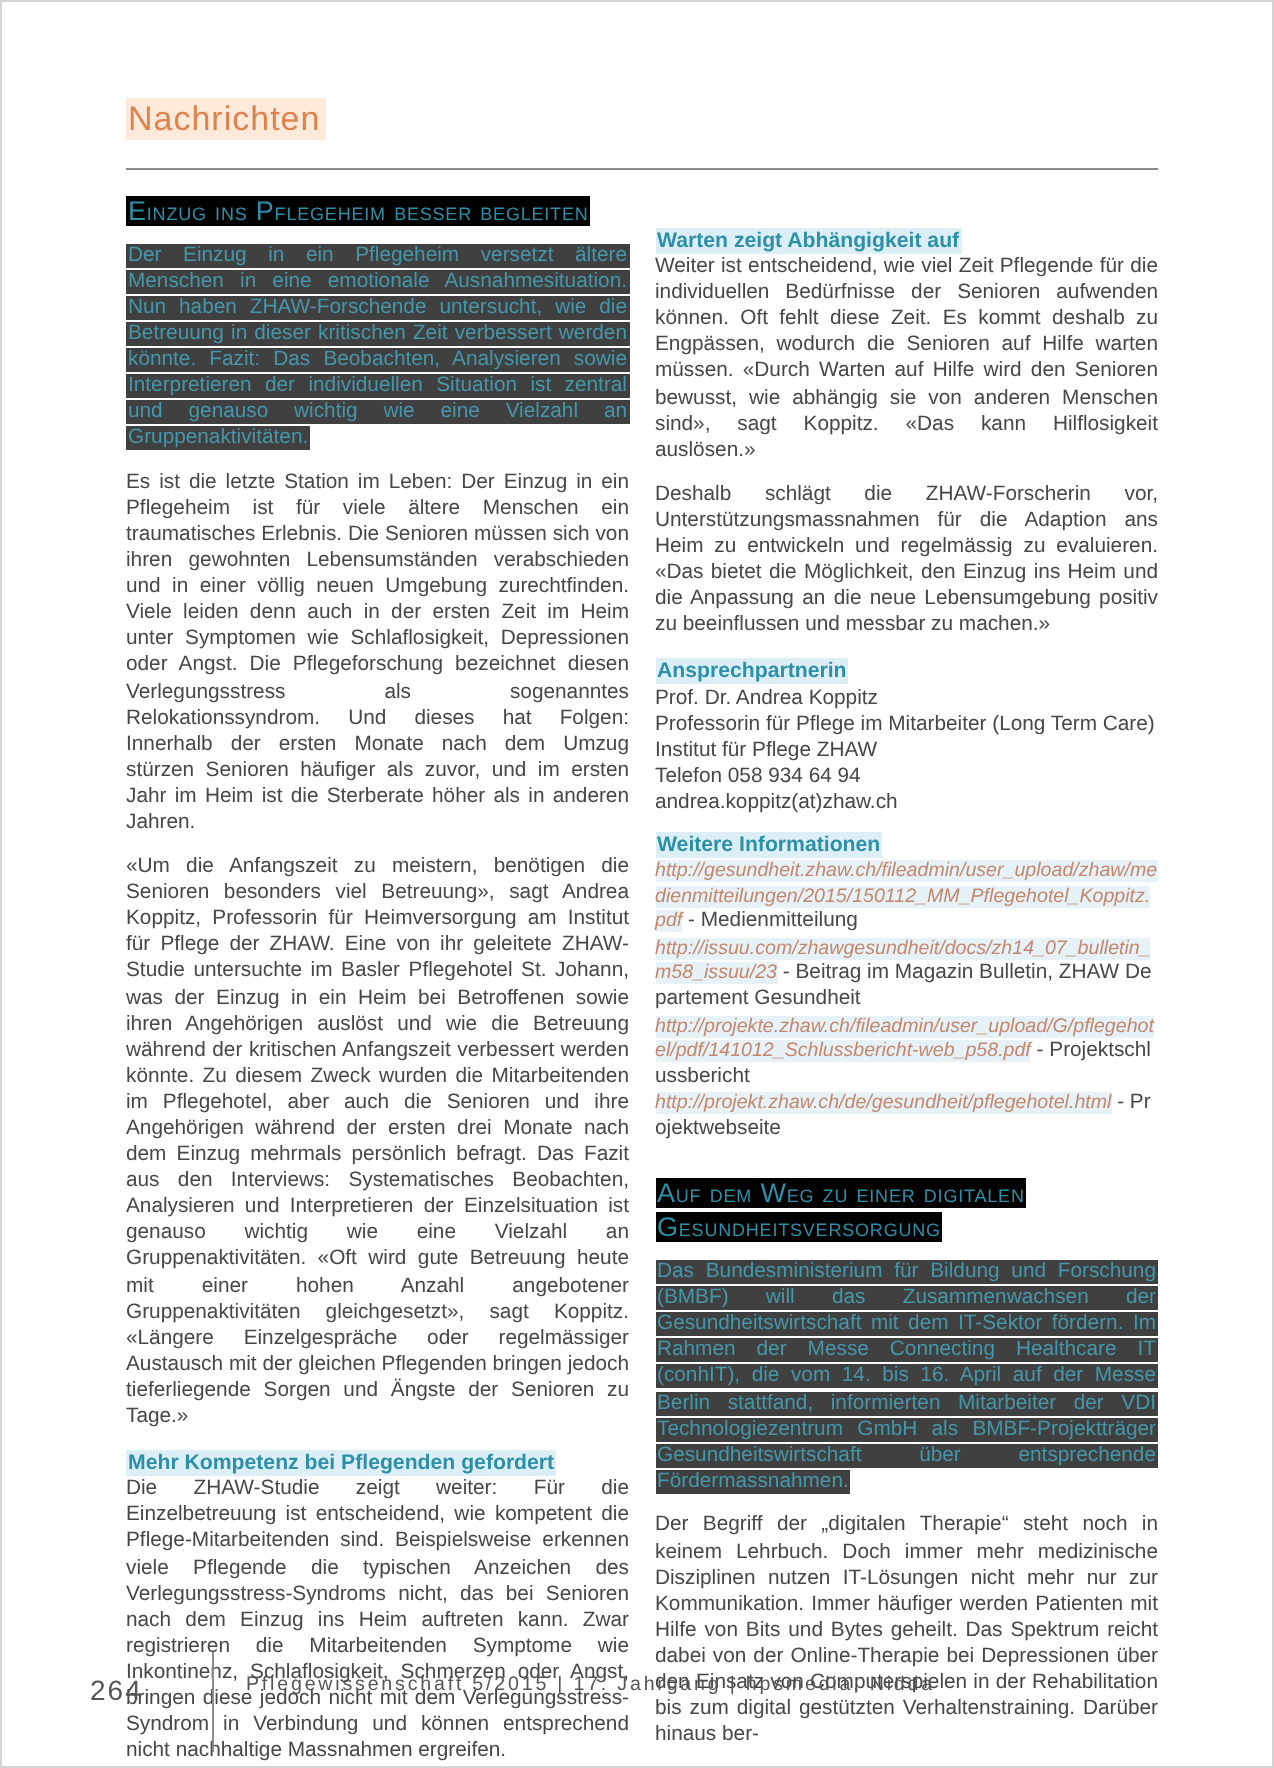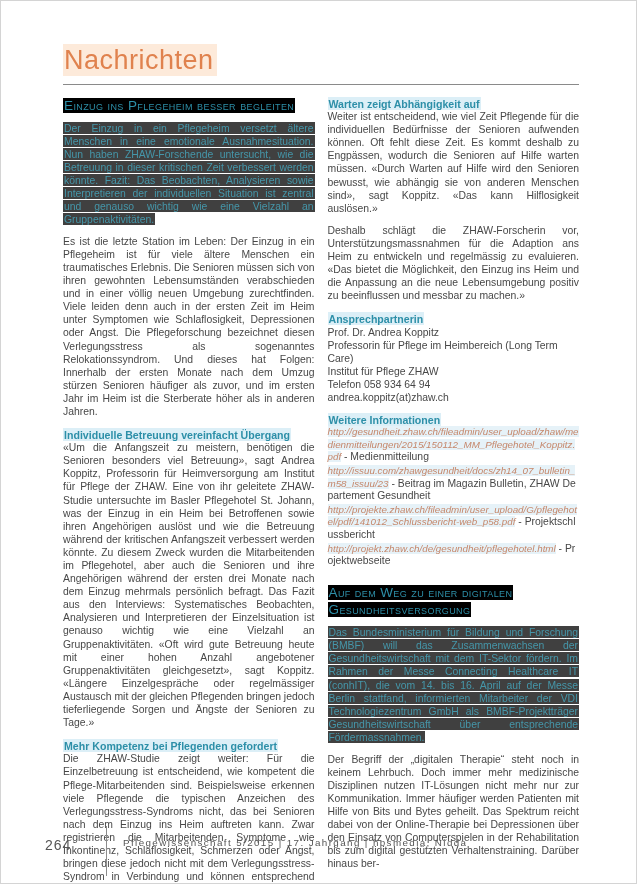--- a/index.html
+++ b/index.html
@@ -14,21 +14,21 @@
     background:#ffffff;
     border:1px solid #d4d4d4;
     box-sizing:border-box;
     overflow:hidden;
     color:#474747;
   }
   .content{
     padding:44px 57px 0 62px;
   }
   .page-title{
-    font-size:27px;
+    font-size:17px;
     line-height:30px;
     color:#e0824e;
     font-weight:normal;
     letter-spacing:0.5px;
     margin:0;
   }
   .page-title .hl-peach{
     background:#fdeada;
     padding:1px 3px 1px 1px;
   }
@@ -156,35 +156,34 @@
 
     <h1 class="page-title"><span class="hl-peach">Nachrichten</span></h1>
     <hr class="title-rule">
 
     <div class="columns">
 
       <div class="col">
         <h2 class="article-title"><span class="hl-blue">Einzug ins Pflegeheim besser begleiten</span></h2>
         <p class="lead"><span class="hl-blue">Der Einzug in ein Pflegeheim versetzt ältere Menschen in eine emotionale Ausnahmesituation. Nun haben ZHAW-Forschende untersucht, wie die Betreuung in dieser kritischen Zeit verbessert werden könnte. Fazit: Das Beobachten, Analysieren sowie Interpretieren der individuellen Situation ist zentral und genauso wichtig wie eine Vielzahl an Gruppenaktivitäten.</span></p>
         <p class="para">Es ist die letzte Station im Leben: Der Einzug in ein Pflegeheim ist für viele ältere Menschen ein traumatisches Erlebnis. Die Senioren müssen sich von ihren gewohnten Lebensumständen verabschieden und in einer völlig neuen Umgebung zurechtfinden. Viele leiden denn auch in der ersten Zeit im Heim unter Symptomen wie Schlaflosigkeit, Depressionen oder Angst. Die Pflegeforschung bezeichnet diesen Verlegungsstress als sogenanntes Relokationssyndrom. Und dieses hat Folgen: Innerhalb der ersten Monate nach dem Umzug stürzen Senioren häufiger als zuvor, und im ersten Jahr im Heim ist die Sterberate höher als in anderen Jahren.</p>
-        <h3 class="subhead"><span class="hl-blue">Individuelle Betreuung vereinfacht Übergang</span></h3>
         <p class="para">«Um die Anfangszeit zu meistern, benötigen die Senioren besonders viel Betreuung», sagt Andrea Koppitz, Professorin für Heimversorgung am Institut für Pflege der ZHAW. Eine von ihr geleitete ZHAW-Studie untersuchte im Basler Pflegehotel St. Johann, was der Einzug in ein Heim bei Betroffenen sowie ihren Angehörigen auslöst und wie die Betreuung während der kritischen Anfangszeit verbessert werden könnte. Zu diesem Zweck wurden die Mitarbeitenden im Pflegehotel, aber auch die Senioren und ihre Angehörigen während der ersten drei Monate nach dem Einzug mehrmals persönlich befragt. Das Fazit aus den Interviews: Systematisches Beobachten, Analysieren und Interpretieren der Einzelsituation ist genauso wichtig wie eine Vielzahl an Gruppenaktivitäten. «Oft wird gute Betreuung heute mit einer hohen Anzahl angebotener Gruppenaktivitäten gleichgesetzt», sagt Koppitz. «Längere Einzelgespräche oder regelmässiger Austausch mit der gleichen Pflegenden bringen jedoch tieferliegende Sorgen und Ängste der Senioren zu Tage.»</p>
         <h3 class="subhead"><span class="hl-blue">Mehr Kompetenz bei Pflegenden gefordert</span></h3>
         <p class="para">Die ZHAW-Studie zeigt weiter: Für die Einzelbetreuung ist entscheidend, wie kompetent die Pflege-Mitarbeitenden sind. Beispielsweise erkennen viele Pflegende die typischen Anzeichen des Verlegungsstress-Syndroms nicht, das bei Senioren nach dem Einzug ins Heim auftreten kann. Zwar registrieren die Mitarbeitenden Symptome wie Inkontinenz, Schlaflosigkeit, Schmerzen oder Angst, bringen diese jedoch nicht mit dem Verlegungsstress-Syndrom in Verbindung und können entsprechend nicht nachhaltige Massnahmen ergreifen.</p>
       </div>
 
       <div class="col">
-        <h3 class="subhead" style="margin-top:0;"><span class="hl-blue">Warten zeigt Abhängigkeit auf</span></h3>
+        <h3 class="subhead" style="margin-top:17px;"><span class="hl-blue">Warten zeigt Abhängigkeit auf</span></h3>
         <p class="para">Weiter ist entscheidend, wie viel Zeit Pflegende für die individuellen Bedürfnisse der Senioren aufwenden können. Oft fehlt diese Zeit. Es kommt deshalb zu Engpässen, wodurch die Senioren auf Hilfe warten müssen. «Durch Warten auf Hilfe wird den Senioren bewusst, wie abhängig sie von anderen Menschen sind», sagt Koppitz. «Das kann Hilflosigkeit auslösen.»</p>
         <p class="para">Deshalb schlägt die ZHAW-Forscherin vor, Unterstützungsmassnahmen für die Adaption ans Heim zu entwickeln und regelmässig zu evaluieren. «Das bietet die Möglichkeit, den Einzug ins Heim und die Anpassung an die neue Lebensumgebung positiv zu beeinflussen und messbar zu machen.»</p>
 
         <h3 class="subhead"><span class="hl-blue">Ansprechpartnerin</span></h3>
         <div class="contact-block">
           <p class="contact-line">Prof. Dr. Andrea Koppitz</p>
-          <p class="contact-line">Professorin für Pflege im Heimbereich (Long Term Care)</p>
+          <p class="contact-line">Professorin für Pflege im Mitarbeiter (Long Term Care)</p>
           <p class="contact-line">Institut für Pflege ZHAW</p>
           <p class="contact-line">Telefon 058 934 64 94</p>
           <p class="contact-line">andrea.koppitz(at)zhaw.ch</p>
         </div>
 
         <h3 class="subhead" style="margin-top:8px;"><span class="hl-blue">Weitere Informationen</span></h3>
         <div class="links-block">
           <p class="link-item"><span class="link-url">http://gesundheit.zhaw.ch/fileadmin/user_upload/zhaw/medienmitteilungen/2015/150112_MM_Pflegehotel_Koppitz.pdf</span><span class="link-label"> - Medienmitteilung</span></p>
           <p class="link-item"><span class="link-url">http://issuu.com/zhawgesundheit/docs/zh14_07_bulletin_m58_issuu/23</span><span class="link-label"> - Beitrag im Magazin Bulletin, ZHAW Departement Gesundheit</span></p>
           <p class="link-item"><span class="link-url">http://projekte.zhaw.ch/fileadmin/user_upload/G/pflegehotel/pdf/141012_Schlussbericht-web_p58.pdf</span><span class="link-label"> - Projektschlussbericht</span></p>

